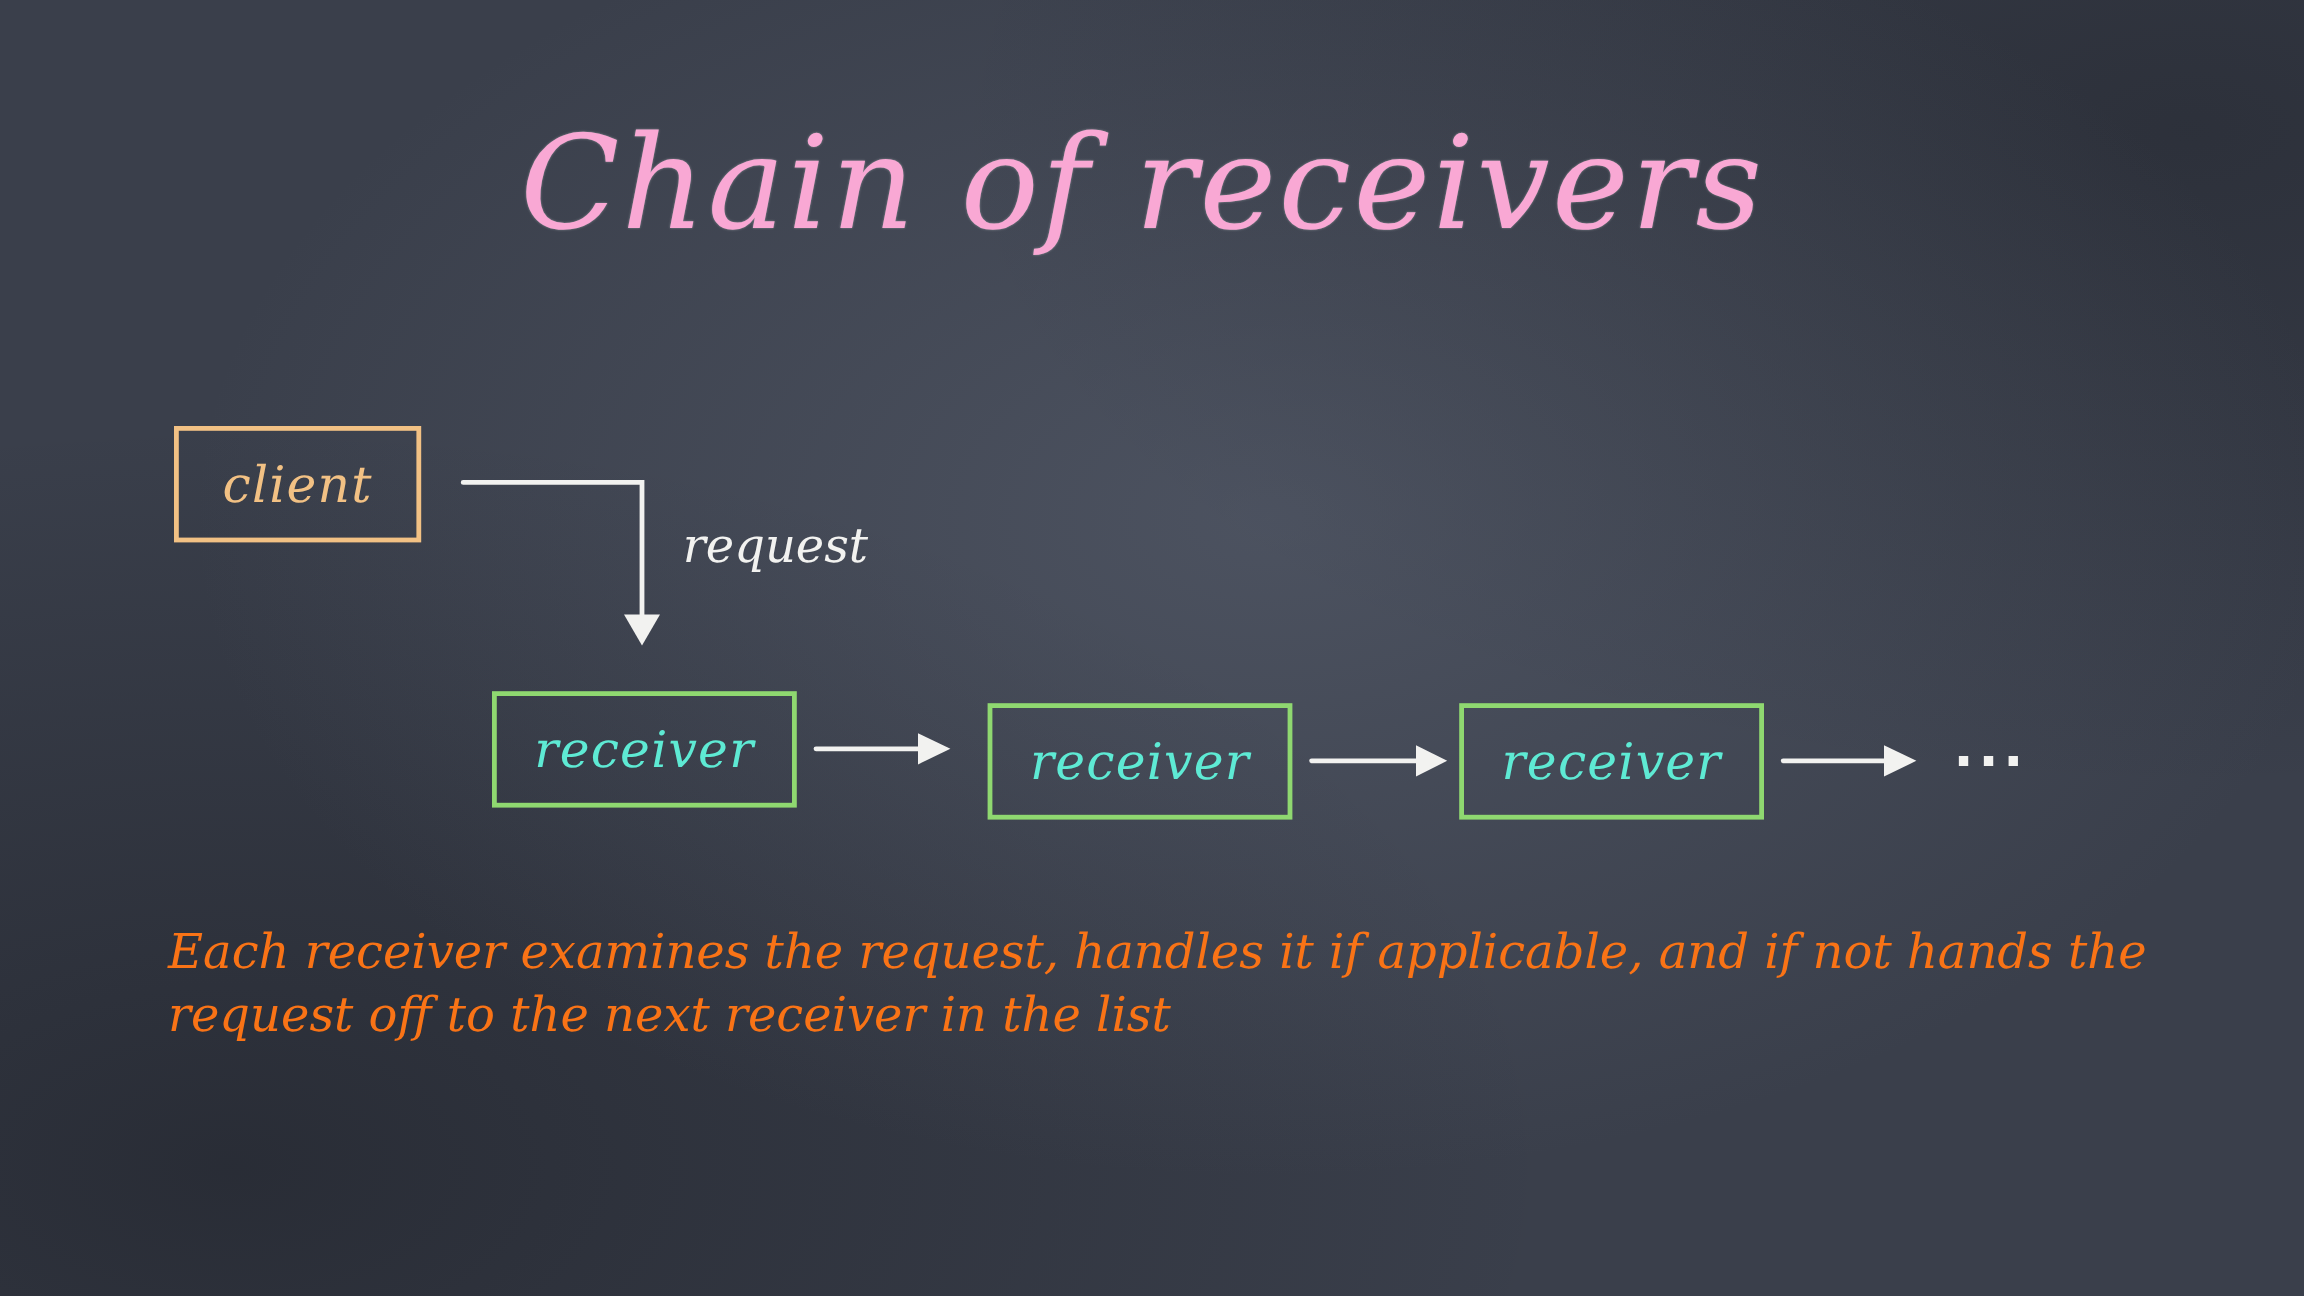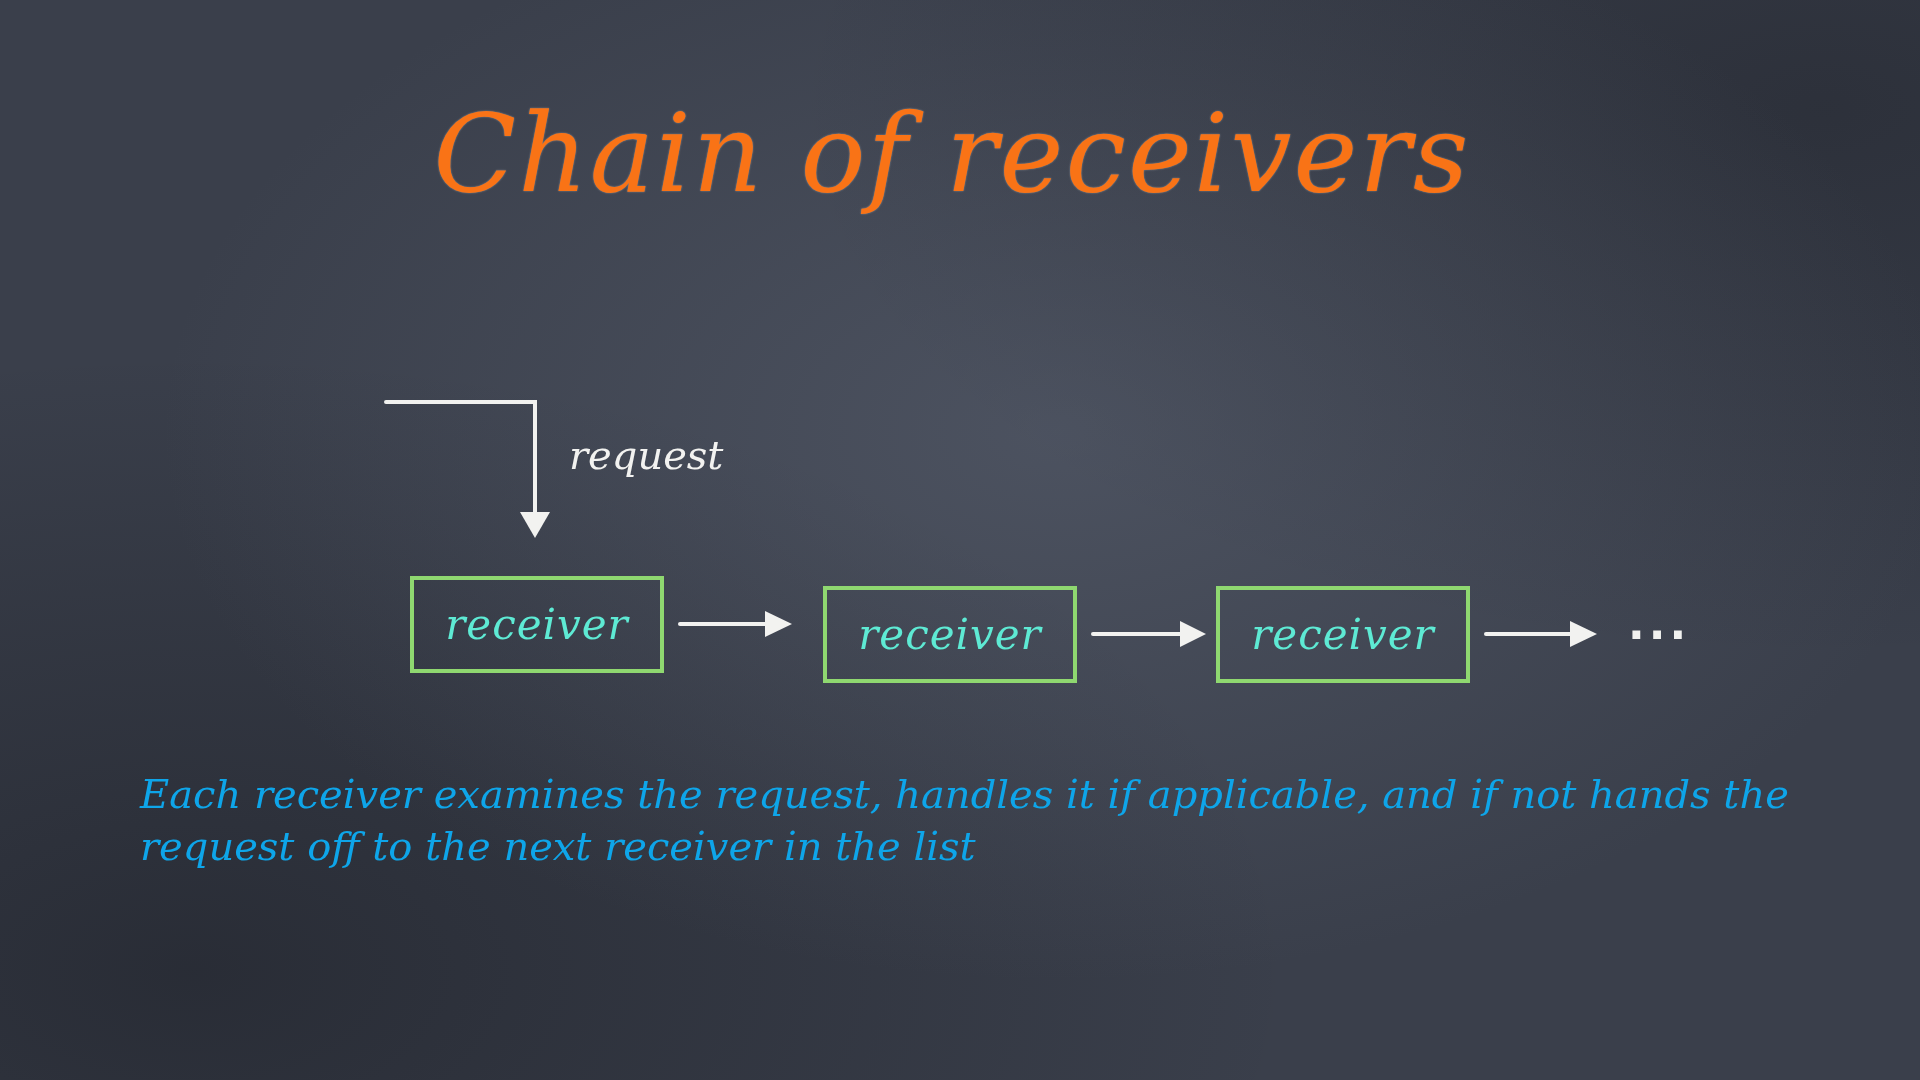--- a/index.html
+++ b/index.html
@@ -9,21 +9,21 @@
     background-image:
       radial-gradient(ellipse at 55% 40%, rgba(110,118,135,0.35) 0%, rgba(58,63,75,0) 60%),
       radial-gradient(ellipse at 10% 90%, rgba(20,22,28,0.45) 0%, rgba(20,22,28,0) 45%),
       radial-gradient(ellipse at 95% 10%, rgba(20,22,28,0.35) 0%, rgba(20,22,28,0) 40%);
     position: relative;
     font-family: "DejaVu Sans", sans-serif;
   }
   .slide { position: absolute; inset: 0; }
   .title {
     position: absolute; left: 0; right: 16px; top: 100px;
-    text-align: center; color: #f97316;
+    text-align: center; color: #f9a8d4;
     font-family: "DejaVu Serif", serif; font-style: italic;
     font-size: 108px; letter-spacing: 2px; line-height: 1;
     text-shadow: 0 0 2px rgba(255,255,255,0.4);
   }
   .box {
     position: absolute; box-sizing: border-box;
     border: 4px solid; display: flex; align-items: center; justify-content: center;
     font-family: "DejaVu Serif", serif; font-style: italic;
     font-size: 42px; letter-spacing: 1px;
   }
@@ -34,31 +34,34 @@
   .r3 { left: 1216px; top: 586px; }
   .label-request {
     position: absolute; left: 546px; top: 432px; color: #f2f2f0;
     font-family: "DejaVu Serif", serif; font-style: italic; font-size: 40px; margin-left: 23px;
   }
   .ellipsis {
     position: absolute; left: 1628px; top: 598px; color: #f2f2f0;
     font-family: "DejaVu Sans", sans-serif; font-size: 44px; font-weight: bold; letter-spacing: 4px;
   }
   .caption {
-    position: absolute; left: 140px; top: 768px; width: 1700px; color: #0ea5e9;
+    position: absolute; left: 140px; top: 768px; width: 1700px; color: #f97316;
     font-family: "DejaVu Serif", serif; font-style: italic; font-size: 40px; line-height: 52px;
   }
   svg.arrows { position: absolute; left: 0; top: 0; }
 </style>
 </head>
 <body>
 
 <div class="slide">
   <div class="title">Chain of receivers</div>
 
+  <div class="box client">
+    <span>client</span>
+  </div>
 
   <svg class="arrows" width="1920" height="1080">
     <g stroke="#f2f2f0" stroke-width="4" fill="none" stroke-linecap="round">
       <path d="M386 402 L535 402 L535 515"></path>
       <line x1="680" y1="624" x2="770" y2="624"></line>
       <line x1="1093" y1="634" x2="1185" y2="634"></line>
       <line x1="1486" y1="634" x2="1575" y2="634"></line>
     </g>
     <g fill="#f2f2f0">
       <polygon points="520,512 550,512 535,538"></polygon>

